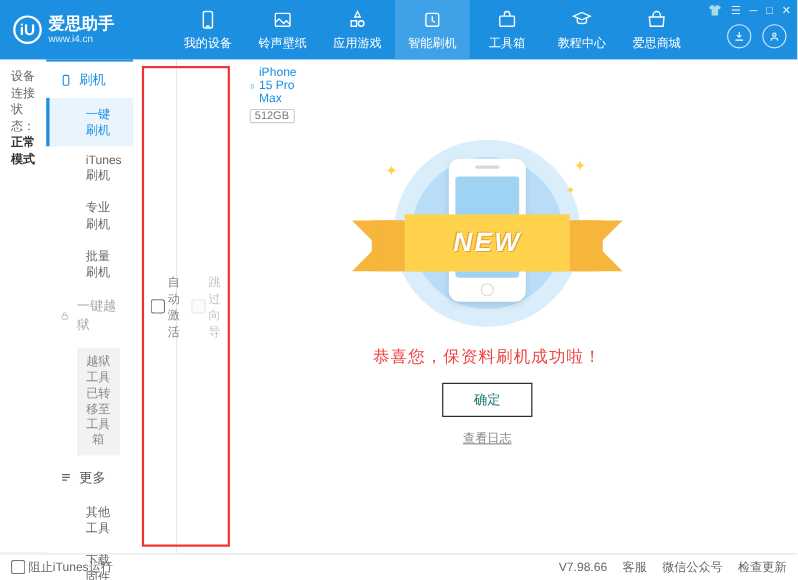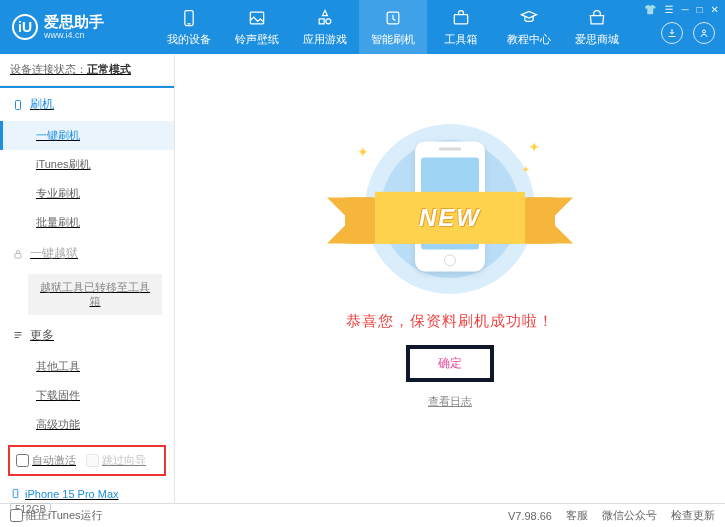--- a/index.html
+++ b/index.html
@@ -14,21 +14,21 @@
 .nav-item { width: 68px; display: flex; flex-direction: column; align-items: center; justify-content: center; cursor: pointer; font-size: 11px; gap: 4px; }
 .nav-item.active { background: #3fa1e8; }
 .nav-icon { width: 20px; height: 20px; display: flex; align-items: center; justify-content: center; }
 .nav-icon svg { stroke: #fff; fill: none; stroke-width: 1.5; }
 .winbtns { position: absolute; right: 6px; top: 4px; display: flex; gap: 8px; font-size: 10px; align-items: center; }
 .winbtns span, .winbtns div { cursor: pointer; opacity: .9; }
 .rightcircles { position: absolute; right: 10px; top: 22px; display: flex; gap: 10px; }
 .rc { width: 22px; height: 22px; border: 1.5px solid rgba(255,255,255,.8); border-radius: 50%; display: flex; align-items: center; justify-content: center; cursor: pointer; }
 
 .body { display: flex; height: calc(100% - 54px - 24px); }
-.sidebar { width: 175px; border-right: 1px solid #e6e6e6; display: flex; flex-direction: column; background: #fff; text-decoration: underline; }
+.sidebar { width: 161px; border-right: 1px solid #e6e6e6; display: flex; flex-direction: row; background: #fff; }
 .status-row { padding: 8px 10px; font-size: 11px; color: #666; border-bottom: 1px solid #eee; }
 .status-row b { color: #333; }
 .side-section { border-top: 2px solid #1d8fe1; }
 .side-head { display: flex; align-items: center; padding: 8px 12px; color: #1d8fe1; font-size: 12px; gap: 6px; }
 .side-head.gray { color: #aaa; }
 .side-head.dark { color: #555; }
 .side-sub { padding: 7px 10px 7px 36px; font-size: 11px; color: #666; cursor: pointer; }
 .side-sub.active { background: #e9f4fd; color: #1d8fe1; border-left: 3px solid #1d8fe1; padding-left: 33px; }
 .side-sub.boxed { background: #f2f2f2; margin: 4px 12px 4px 28px; padding: 6px 8px; color: #888; text-align: center; line-height: 1.3; }
 .checkbox-row { border: 2px solid #e33; margin: 6px 8px; padding: 6px 6px; display: flex; gap: 10px; font-size: 11px; color: #888; }
@@ -47,21 +47,21 @@
 .phone::after { content:""; position:absolute; left:50%; bottom:5px; transform:translateX(-50%); width:10px; height:10px; border:1.5px solid #d8d8d8; border-radius:50%; }
 .screen { position:absolute; top:16px; left:6px; right:6px; bottom:22px; background:#9fd3f4; border-radius:3px; }
 .ribbon-back { position:absolute; left:50%; top:50%; transform:translate(-50%,-25%); width:210px; height:46px; background:#f6b63c; }
 .ribbon-back::before, .ribbon-back::after { content:""; position:absolute; top:0; width:0; height:0; border:23px solid #f6b63c; }
 .ribbon-back::before { left:-18px; border-left-color:transparent; }
 .ribbon-back::after { right:-18px; border-right-color:transparent; }
 .ribbon-front { position:absolute; left:50%; top:50%; transform:translate(-50%,-33%); width:150px; height:52px; background:#ffd24d; display:flex; align-items:center; justify-content:center; color:#fff; font-weight:900; font-size:24px; letter-spacing:2px; font-style:italic; text-shadow: -1px -1px 0 #e6a22a, 1px 1px 0 #e6a22a; }
 .spark { position:absolute; color:#ffd24d; font-size:14px; }
 
 .msg { margin-top: 18px; font-size: 15px; color: #ef4444; letter-spacing: 1px; }
-.ok-btn { margin-top: 14px; border: 4px solid #0f172a; background: #fff; padding: 6px 28px; font-size: 12px; cursor: pointer; color:#ec4899; }
+.ok-btn { margin-top: 14px; border: 1px solid #0f172a; background: #fff; padding: 6px 28px; font-size: 12px; cursor: pointer; color:#0f766e; }
 .log-link { margin-top: 12px; font-size: 11px; color: #888; cursor: pointer; text-decoration: underline; }
 
 .footer { height: 24px; border-top: 1px solid #e0e0e0; display: flex; align-items: center; font-size: 11px; color: #666; padding: 0 10px; justify-content: space-between; }
 .footer-left { display:flex; align-items:flex-end; gap:5px; }
 .footer-right { display:flex; align-items:center; gap:14px; }
 .footer-right span { cursor:pointer; }
 </style>
 </head>
 <body>
 

